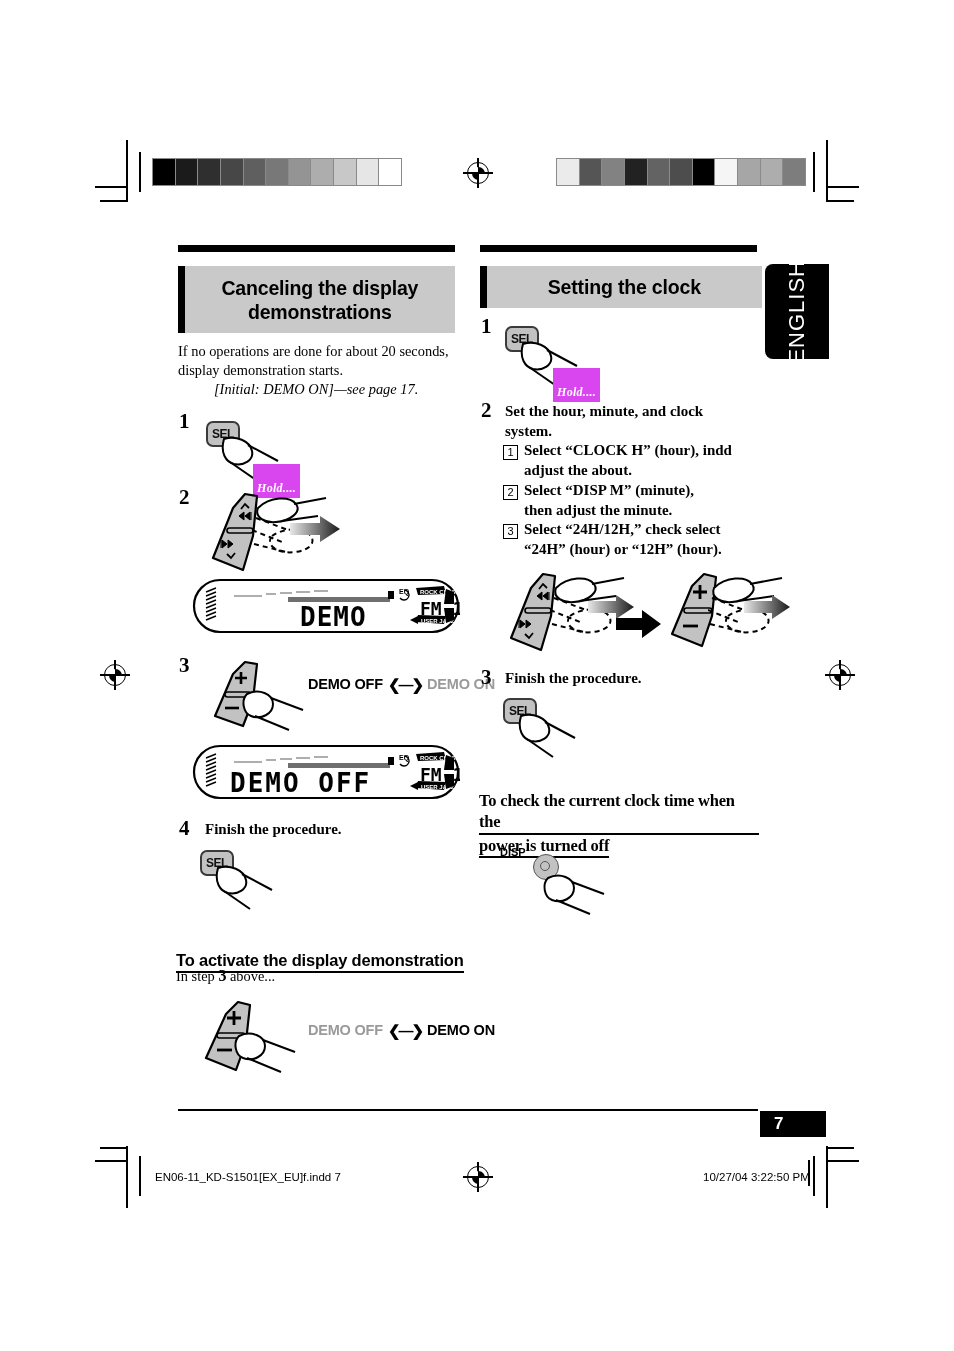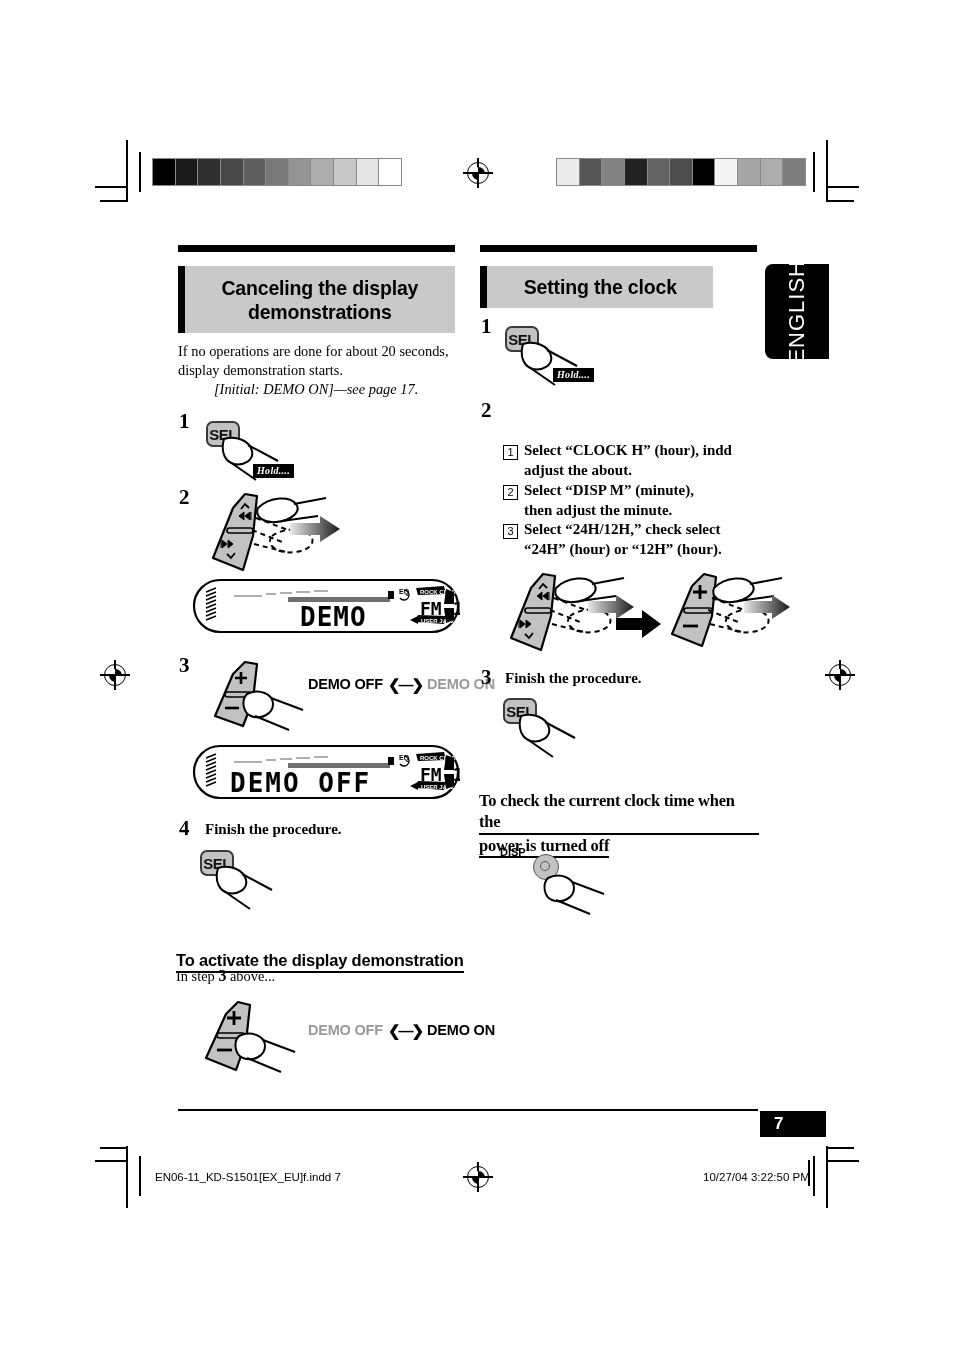--- a/index.html
+++ b/index.html
@@ -155,34 +155,34 @@
     border: 2.4px solid #3a3a3a;
     border-radius: 7px;
     background: #c2c2c2;
     box-sizing: border-box;
     display: flex;
     align-items: center;
     justify-content: center;
   }
   .selkey b {
     font-family: "Liberation Sans", sans-serif;
-    font-size: 15px;
+    font-size: 12px;
     font-weight: bold;
     color: #111;
     letter-spacing: -0.5px;
   }
   .hold-tag {
     position: absolute;
-    background: #000000;
+    background: #d946ef;
     color: #fff;
     font-family: "Liberation Serif", serif;
     font-style: italic;
     font-weight: bold;
-    font-size: 10px;
-    padding: 1px 4px 2px 4px;
+    font-size: 12px;
+    padding: 17px 4px 2px 4px;
     letter-spacing: 0.3px;
   }
 
   
   .dispkey {
     position: absolute;
     width: 26px; height: 26px;
     border-radius: 50%;
     background: #c2c2c2;
     border: 1px solid #555;
@@ -483,36 +483,40 @@
     <path d="M32,10 L64,22" stroke="#000" stroke-width="2"></path>
     <path d="M16,28 L50,42" stroke="#000" stroke-width="2"></path>
   </svg>
   <div class="demo-row" style="left:308px;top:1022px;">
     <span class="off">DEMO OFF</span>
     <span class="arrows">❮—❯</span>
     <span class="on">DEMO ON</span>
   </div>
 
   <div class="rule-top" style="left:480px;top:245px;width:277px;"></div>
-  <div class="sec-head" style="left:480px;top:266px;width:233px;height:42px;">
+  <div class="sec-head" style="left:480px;top:266px;width:282px;height:42px;">
     <span>Setting the clock</span>
   </div>
 
   <div class="step-num" style="left:481px;top:314px;">1</div>
   <div class="selkey" style="left:505px;top:326px;">
     <b>SEL</b>
   </div>
   <svg style="position:absolute;left:515px;top:340px;" width="78" height="48" viewBox="0 0 78 48">
     <path d="M8,4 C20,0 34,6 36,16 C38,25 28,31 18,29 C10,27 4,18 8,4 Z" fill="#ffffff" stroke="#000" stroke-width="2"></path>
     <path d="M32,10 L62,26" stroke="#000" stroke-width="2" fill="none"></path>
     <path d="M14,27 L40,45" stroke="#000" stroke-width="2" fill="none"></path>
   </svg>
   <div class="hold-tag" style="left:553px;top:368px;">Hold....</div>
 
   <div class="step-num" style="left:481px;top:398px;">2</div>
+  <div class="step-txt" style="left:505px;top:402px;width:250px;">
+    <span>Set the hour, minute, and clock</span><br>
+    <span>system.</span>
+  </div>
 
   <div class="sub-step" style="left:503px;top:441px;width:255px;">
     <span class="boxnum">1</span>
     <span>
       <span>Select “CLOCK H” (hour), indd</span><br>
       <span>adjust the about.</span>
     </span>
   </div>
   <div class="sub-step" style="left:503px;top:481px;width:255px;">
     <span class="boxnum">2</span>

